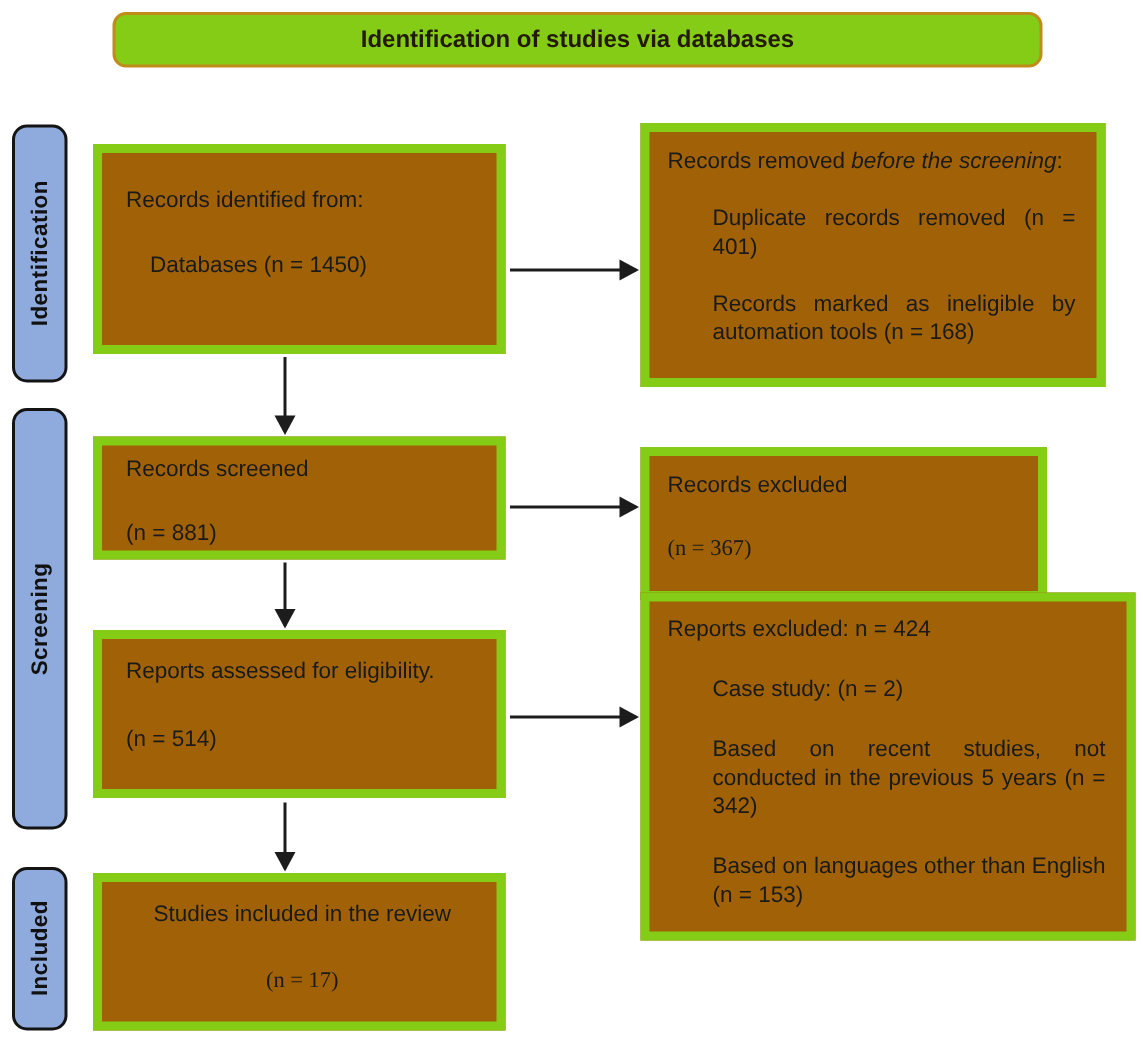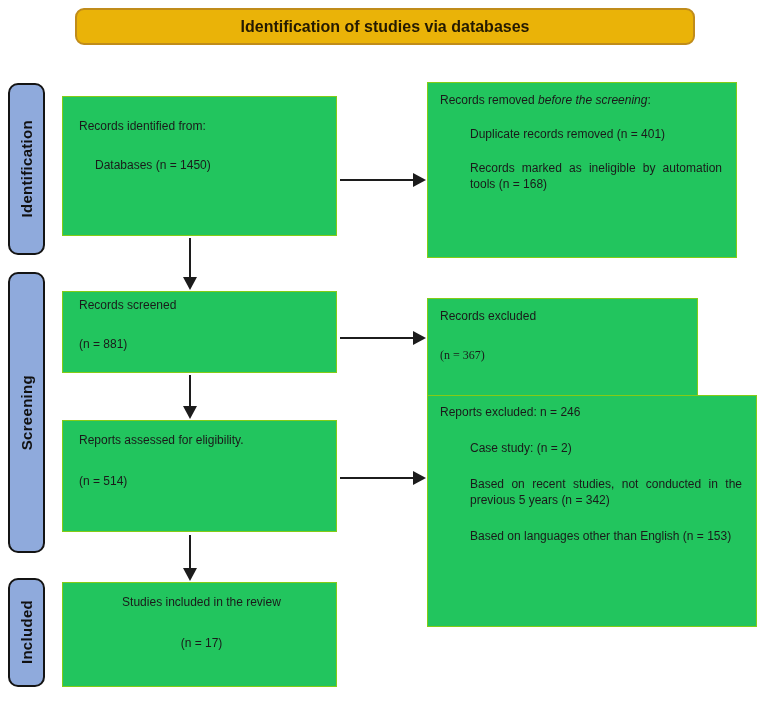--- a/index.html
+++ b/index.html
@@ -10,21 +10,21 @@
     height: 701px;
     background: #ffffff;
     overflow: hidden;
   }
 
   
   .banner {
     position: absolute;
     left: 75px; top: 8px;
     width: 620px; height: 37px;
-    background: #eab308;
+    background: #84cc16;
     border: 2px solid #C08C1A;
     border-radius: 9px;
     box-sizing: border-box;
     display: flex; align-items: center; justify-content: center;
     font-size: 16px; font-weight: bold; color: #241a02;
   }
 
   
   .side-label {
     position: absolute;
@@ -42,39 +42,39 @@
     letter-spacing: 0.3px;
     white-space: nowrap;
   }
   .side-identification { top: 83px;  height: 172px; }
   .side-screening      { top: 272px; height: 281px; }
   .side-included       { top: 578px; height: 109px; }
 
   
   .fbox {
     position: absolute;
-    background: #22c55e;
-    border: 1px solid #84cc16;
+    background: #a16207;
+    border: 6px solid #84cc16;
     box-sizing: border-box;
-    font-size: 12px;
+    font-size: 15px;
     line-height: 1.27;
   }
   .fbox p { margin: 0; }
 
   .box-identified { left: 62px; top: 96px;  width: 275px; height: 140px; padding: 22px 12px 0 16px; }
   .box-identified .detail { margin-top: 24px; margin-left: 16px; }
 
   .box-screened   { left: 62px; top: 291px; width: 275px; height: 82px;  padding: 6px 12px 0 16px; }
   .box-screened   .count { margin-top: 24px; }
 
   .box-assessed   { left: 62px; top: 420px; width: 275px; height: 112px; padding: 12px 12px 0 16px; }
   .box-assessed   .count { margin-top: 26px; }
 
   .box-included   { left: 62px; top: 582px; width: 275px; height: 105px; padding: 12px 12px 0 16px; text-align: center; }
-  .box-included   .count { margin-top: 26px; }
+  .box-included   .count { margin-top: 26px; font-family: Liberation Serif, serif; }
 
   .box-removed    { left: 427px; top: 82px;  width: 310px; height: 176px; padding: 10px 14px 0 12px; }
   .box-removed .intro { text-align: justify; }
   .box-removed .item  { margin: 19px 0 0 30px; text-align: justify; }
 
   .box-excluded   { left: 427px; top: 298px; width: 271px; height: 102px; padding: 10px 12px 0 12px; }
   .box-excluded .count { margin-top: 24px; font-family: Liberation Serif, serif; }
 
   .box-reports-excluded { left: 427px; top: 395px; width: 330px; height: 232px; padding: 9px 14px 0 12px; }
   .box-reports-excluded .item { margin: 21px 0 0 30px; text-align: justify; }
@@ -156,21 +156,21 @@
     <p>Records excluded</p>
     <p class="count">(n = 367)</p>
   </div>
 
   <div class="fbox box-assessed">
     <p>Reports assessed for eligibility.</p>
     <p class="count">(n = 514)</p>
   </div>
 
   <div class="fbox box-reports-excluded">
-    <p>Reports excluded: n = 246</p>
+    <p>Reports excluded: n = 424</p>
     <p class="item">Case study: (n = 2)</p>
     <p class="item">Based on recent studies, not conducted in the previous 5 years (n = 342)</p>
     <p class="item">Based on languages other than English (n = 153)</p>
   </div>
 
   <div class="fbox box-included">
     <p>Studies included in the review</p>
     <p class="count">(n = 17)</p>
   </div>
 

